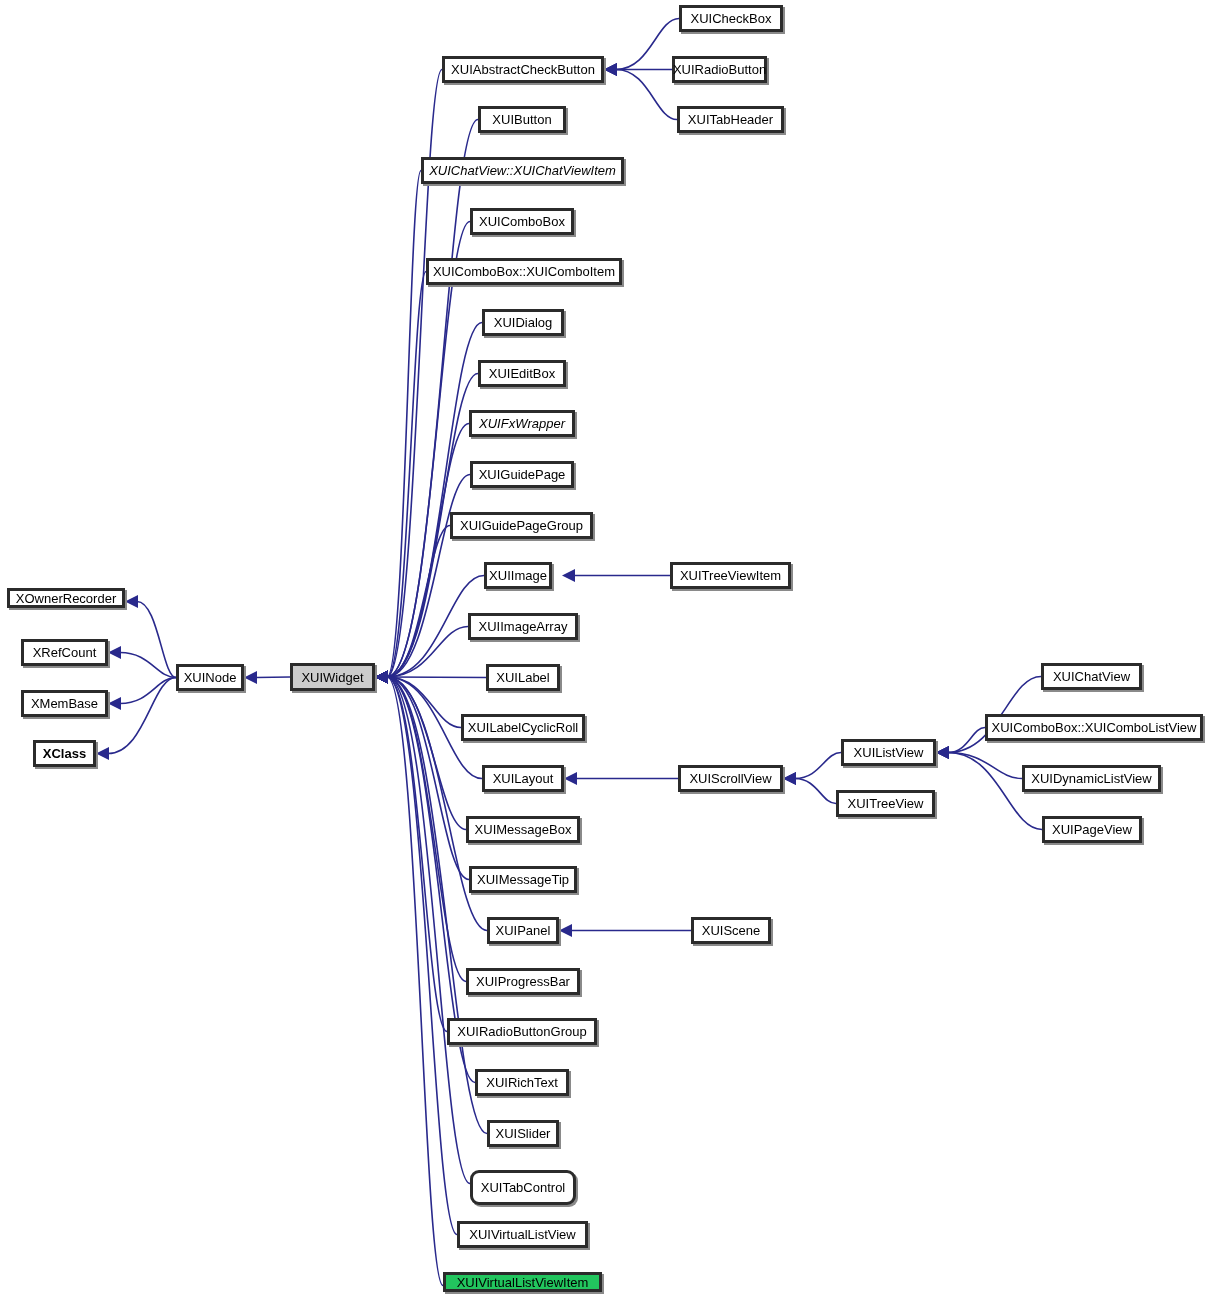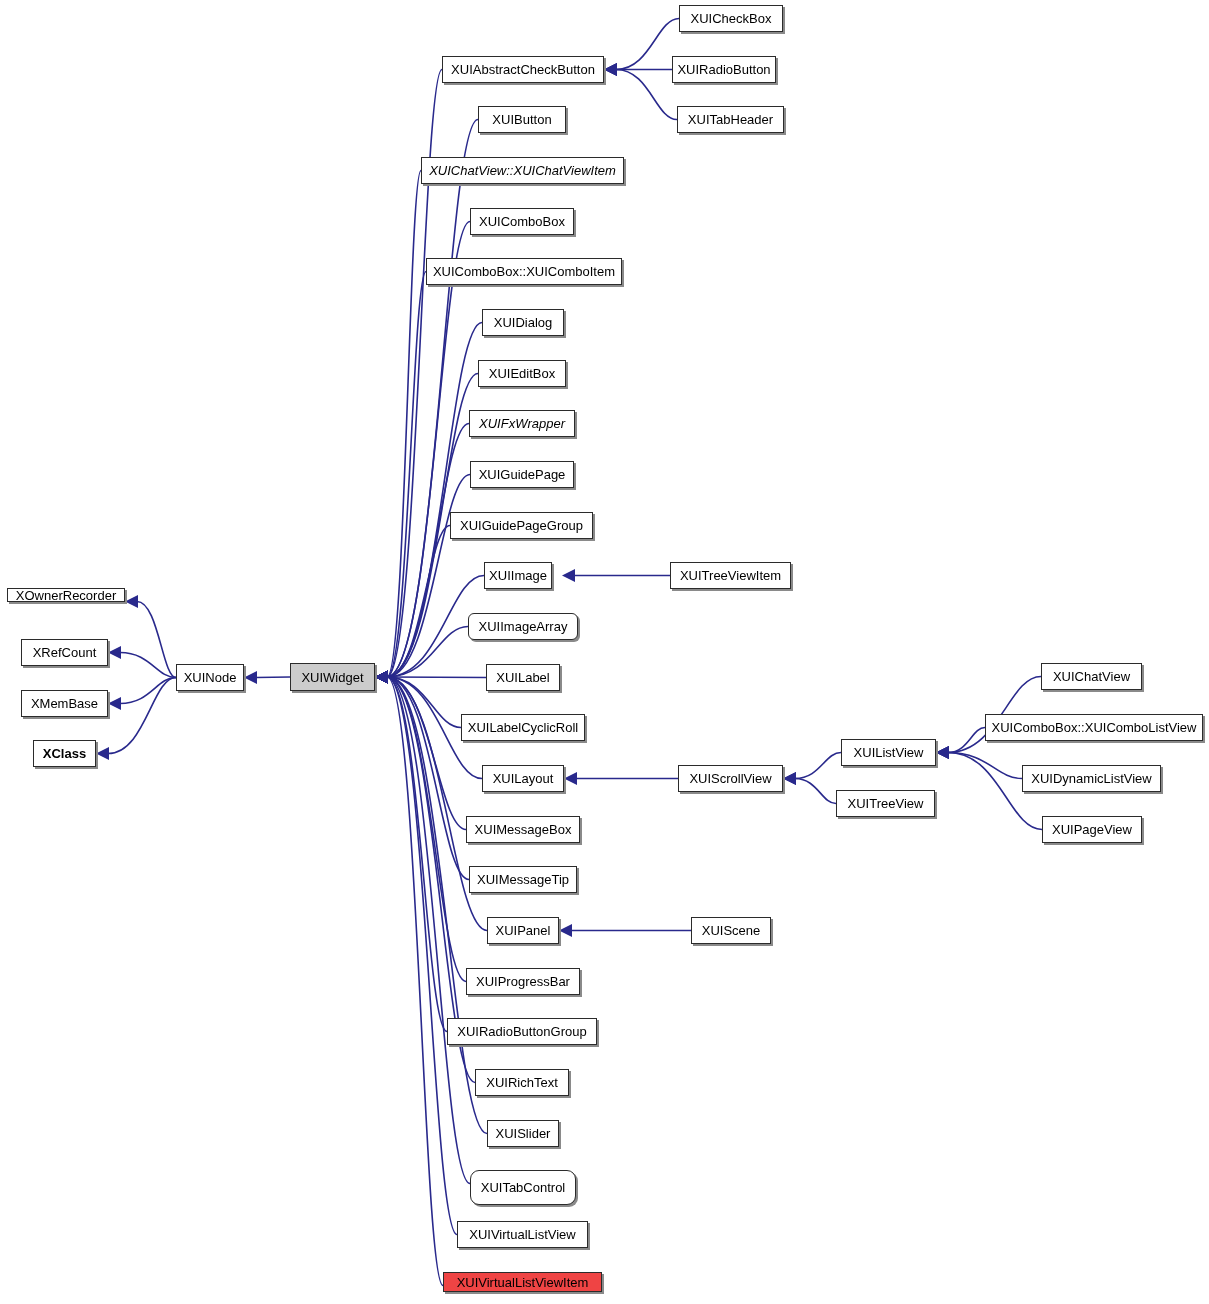--- a/index.html
+++ b/index.html
@@ -1,20 +1,20 @@
 <!DOCTYPE html>
 <html><head>
 <meta charset="utf-8">
 <style>
   html,body{margin:0;padding:0;background:#ffffff;}
   #diagram{position:relative;width:1209px;height:1304px;background:#ffffff;
     font-family:"Liberation Sans","DejaVu Sans",sans-serif;overflow:hidden;}
   #edges{position:absolute;left:0;top:0;width:1209px;height:1304px;}
   .node{position:absolute;box-sizing:border-box;background:#ffffff;
-    border:1px solid #15803d;box-shadow:2px 2px 0 0 #8a8a8a;
+    border:3px solid #15803d;box-shadow:2px 2px 0 0 #8a8a8a;
     display:flex;align-items:center;justify-content:center;
     font-size:13px;line-height:1;color:#000000;white-space:nowrap;z-index:5;}
   .node.focus{background:#cccccc;border-color:#2b2b2b;}
   .node span{pointer-events:none;}
 </style>
 </head>
 <body>
 
 <div id="diagram" style="background: rgb(255, 255, 255);">
   <svg id="edges" width="1209" height="1304" viewBox="0 0 1209 1304">
@@ -96,21 +96,21 @@
       <polygon points="783,778.5 796,772 796,785" fill="#29298c"></polygon>
       <path d="M1041,676.5 C1008.45,676.5 999.15,752.5 948,752.5" fill="none" stroke="#29298c" stroke-width="1.6"></path>
       <polygon points="936,752.5 949,746 949,759" fill="#29298c"></polygon>
       <path d="M985,727.5 C972.05,727.5 968.35,752.5 948,752.5" fill="none" stroke="#29298c" stroke-width="1.6"></path>
       <polygon points="936,752.5 949,746 949,759" fill="#29298c"></polygon>
       <path d="M1022,778.5 C996.1,778.5 988.7,752.5 948,752.5" fill="none" stroke="#29298c" stroke-width="1.6"></path>
       <polygon points="936,752.5 949,746 949,759" fill="#29298c"></polygon>
       <path d="M1042,829.5 C1009.1,829.5 999.7,752.5 948,752.5" fill="none" stroke="#29298c" stroke-width="1.6"></path>
       <polygon points="936,752.5 949,746 949,759" fill="#29298c"></polygon>
     </svg>
-<div class="node" style="left: 7px; top: 588px; width: 118px; height: 14px; border-color: rgb(43, 43, 43); background: rgb(255, 255, 255); box-shadow: rgb(138, 138, 138) 2px 2px 0px 0px; text-align: right;">
+<div class="node" style="left: 7px; top: 588px; width: 118px; height: 20px; border-color: rgb(43, 43, 43); background: rgb(255, 255, 255); box-shadow: rgb(138, 138, 138) 2px 2px 0px 0px; text-align: right;">
       <span>XOwnerRecorder</span>
     </div>
     <div class="node" style="left: 21px; top: 639px; width: 87px; height: 27px; border-color: rgb(43, 43, 43); background: rgb(255, 255, 255); box-shadow: rgb(138, 138, 138) 2px 2px 0px 0px;">
       <span>XRefCount</span>
     </div>
     <div class="node" style="left: 21px; top: 690px; width: 87px; height: 27px; border-color: rgb(43, 43, 43); background: rgb(255, 255, 255); box-shadow: rgb(138, 138, 138) 2px 2px 0px 0px;">
       <span>XMemBase</span>
     </div>
     <div class="node" style="left: 33px; top: 740px; width: 63px; height: 27px; border-color: rgb(43, 43, 43); background: rgb(255, 255, 255); box-shadow: rgb(138, 138, 138) 2px 2px 0px 0px; font-weight: bold;">
       <span>XClass</span>
@@ -147,21 +147,21 @@
     </div>
     <div class="node" style="left: 470px; top: 461px; width: 104px; height: 27px; border-color: rgb(43, 43, 43); background: rgb(255, 255, 255); box-shadow: rgb(138, 138, 138) 2px 2px 0px 0px;">
       <span>XUIGuidePage</span>
     </div>
     <div class="node" style="left: 450px; top: 512px; width: 143px; height: 27px; border-color: rgb(43, 43, 43); background: rgb(255, 255, 255); box-shadow: rgb(138, 138, 138) 2px 2px 0px 0px;">
       <span>XUIGuidePageGroup</span>
     </div>
     <div class="node" style="left: 484px; top: 562px; width: 68px; height: 27px; border-color: rgb(43, 43, 43); background: rgb(255, 255, 255); box-shadow: rgb(138, 138, 138) 2px 2px 0px 0px;">
       <span>XUIImage</span>
     </div>
-    <div class="node" style="left: 468px; top: 613px; width: 110px; height: 27px; border-color: rgb(43, 43, 43); background: rgb(255, 255, 255); box-shadow: rgb(138, 138, 138) 2px 2px 0px 0px; border-radius: 6px;">
+    <div class="node" style="left: 468px; top: 613px; width: 110px; height: 27px; border-color: rgb(43, 43, 43); background: rgb(255, 255, 255); box-shadow: rgb(138, 138, 138) 2px 2px 0px 0px;">
       <span>XUIImageArray</span>
     </div>
     <div class="node" style="left: 486px; top: 664px; width: 74px; height: 27px; border-color: rgb(43, 43, 43); background: rgb(255, 255, 255); box-shadow: rgb(138, 138, 138) 2px 2px 0px 0px;">
       <span>XUILabel</span>
     </div>
     <div class="node" style="left: 461px; top: 714px; width: 124px; height: 27px; border-color: rgb(43, 43, 43); background: rgb(255, 255, 255); box-shadow: rgb(138, 138, 138) 2px 2px 0px 0px;">
       <span>XUILabelCyclicRoll</span>
     </div>
     <div class="node" style="left: 482px; top: 765px; width: 82px; height: 27px; border-color: rgb(43, 43, 43); background: rgb(255, 255, 255); box-shadow: rgb(138, 138, 138) 2px 2px 0px 0px;">
       <span>XUILayout</span>
@@ -186,27 +186,27 @@
     </div>
     <div class="node" style="left: 487px; top: 1120px; width: 72px; height: 27px; border-color: rgb(43, 43, 43); background: rgb(255, 255, 255); box-shadow: rgb(138, 138, 138) 2px 2px 0px 0px;">
       <span>XUISlider</span>
     </div>
     <div class="node" style="left: 470px; top: 1170px; width: 106px; height: 35px; border-color: rgb(43, 43, 43); background: rgb(255, 255, 255); box-shadow: rgb(138, 138, 138) 2px 2px 0px 0px; border-radius: 9px;">
       <span>XUITabControl</span>
     </div>
     <div class="node" style="left: 457px; top: 1221px; width: 131px; height: 27px; border-color: rgb(43, 43, 43); background: rgb(255, 255, 255); box-shadow: rgb(138, 138, 138) 2px 2px 0px 0px;">
       <span>XUIVirtualListView</span>
     </div>
-    <div class="node" style="left: 443px; top: 1272px; width: 159px; height: 20px; border-color: rgb(43, 43, 43); background: #ef4444; box-shadow: rgb(138, 138, 138) 2px 2px 0px 0px;">
+    <div class="node" style="left: 443px; top: 1272px; width: 159px; height: 20px; border-color: rgb(43, 43, 43); background: #22c55e; box-shadow: rgb(138, 138, 138) 2px 2px 0px 0px;">
       <span>XUIVirtualListViewItem</span>
     </div>
     <div class="node" style="left: 679px; top: 5px; width: 104px; height: 27px; border-color: rgb(43, 43, 43); background: rgb(255, 255, 255); box-shadow: rgb(138, 138, 138) 2px 2px 0px 0px;">
       <span>XUICheckBox</span>
     </div>
-    <div class="node" style="left: 672px; top: 56px; width: 104px; height: 27px; border-color: rgb(43, 43, 43); background: rgb(255, 255, 255); box-shadow: rgb(138, 138, 138) 2px 2px 0px 0px;">
+    <div class="node" style="left: 672px; top: 56px; width: 95px; height: 27px; border-color: rgb(43, 43, 43); background: rgb(255, 255, 255); box-shadow: rgb(138, 138, 138) 2px 2px 0px 0px;">
       <span>XUIRadioButton</span>
     </div>
     <div class="node" style="left: 677px; top: 106px; width: 107px; height: 27px; border-color: rgb(43, 43, 43); background: rgb(255, 255, 255); box-shadow: rgb(138, 138, 138) 2px 2px 0px 0px; justify-content: center;">
       <span>XUITabHeader</span>
     </div>
     <div class="node" style="left: 670px; top: 562px; width: 121px; height: 27px; border-color: rgb(43, 43, 43); background: rgb(255, 255, 255); box-shadow: rgb(138, 138, 138) 2px 2px 0px 0px;">
       <span>XUITreeViewItem</span>
     </div>
     <div class="node" style="left: 678px; top: 765px; width: 105px; height: 27px; border-color: rgb(43, 43, 43); background: rgb(255, 255, 255); box-shadow: rgb(138, 138, 138) 2px 2px 0px 0px;">
       <span>XUIScrollView</span>

